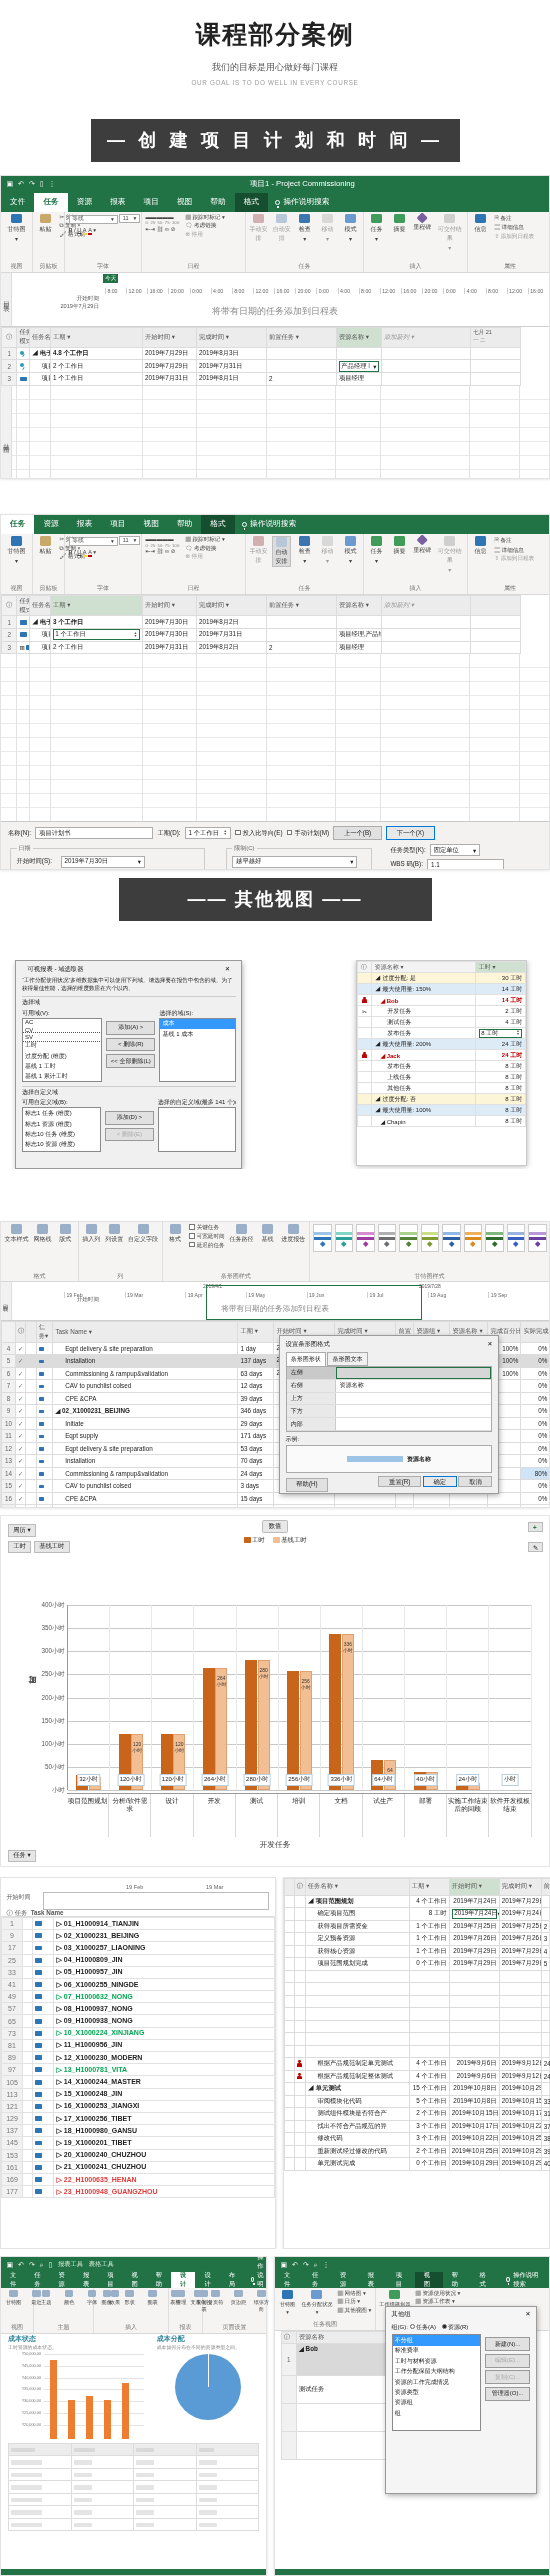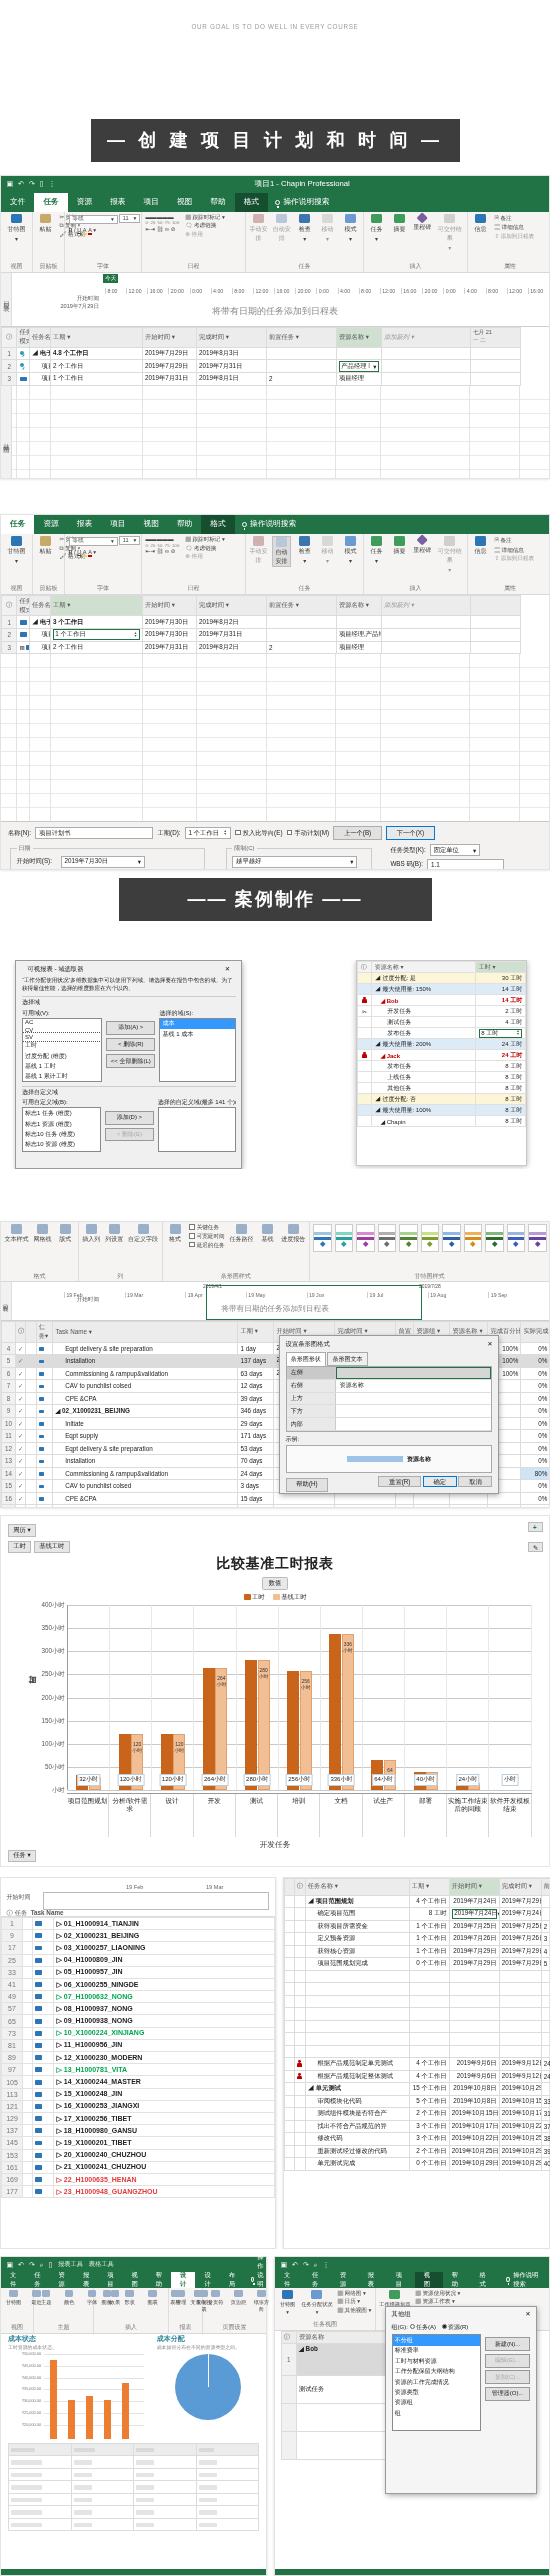--- a/index.html
+++ b/index.html
@@ -126,34 +126,36 @@
 .pie:after{content:"";position:absolute;left:50%;top:0;width:0.7px;height:33px;background:#fff}
 .ph{background:#d9d9d9;border-radius:0.7px;display:inline-block;height:4.2px}
 .statusbar{position:absolute;left:0;right:0;bottom:0;height:6.3px;background:#217346}
 .radio{display:inline-block;width:4.9px;height:4.9px;border:0.7px solid #666;border-radius:50%;margin-right:1.4px;vertical-align:-0.7px}
 .radio.onr{background:radial-gradient(circle at center,#222 0 1.4px,#fff 1.7px)}
 </style>
 </head>
 <body>
 
 <div class="page-head sec">
+  <h1>课程部分案例</h1>
+  <div class="sub">我们的目标是用心做好每门课程</div>
   <div class="sub-en">OUR GOAL IS TO DO WELL IN EVERY COURSE</div>
 </div>
 <div class="banner sec">— 创 建 项 目 计 划 和 时 间 —</div>
 
 <div class="sec shot" id="shotA" style="margin-top:12.5px;height:304px">
   <div class="titlebar">
     <span class="qat">
         <span>▣</span>
         <span>↶</span>
         <span>↷</span>
         <span>▯</span>
         <span>⋮</span>
       </span>
-    <span class="wintitle">项目1 - Chapin Professional</span>
+    <span class="wintitle">项目1 - Project Commissioning</span>
   </div>
   <div class="tabs" id="tabsA">
       <span class="tab  ">文件</span>
       <span class="tab on ">任务</span>
       <span class="tab  ">资源</span>
       <span class="tab  ">报表</span>
       <span class="tab  ">项目</span>
       <span class="tab  ">视图</span>
       <span class="tab  ">帮助</span>
       <span class="tab  dark">格式</span>
@@ -660,21 +662,21 @@
           <span>WBS 码(B):</span>
           <span class="fin" style="width:77px">
               <span>1.1</span>
             </span>
         </div>
       </div>
     </div>
   </div>
 </div>
 
-<div class="banner small sec" style="margin-top:8.4px;letter-spacing:2.1px">—— 案例制作 ——</div>
+<div class="banner small sec" style="margin-top:8.4px;letter-spacing:2.1px">—— 其他视图 ——</div>
 
 <div class="sec" style="margin-top:39px;height:209px">
   <div style="position:absolute;left:28px;top:63px;width:63px;height:63px;border-radius:50%;background:#5b9bd5;opacity:.55"></div>
   <div class="dlg" style="left:15.3px;top:0;width:227px;height:209px;padding:0 5.6px">
     <div class="dtitle">
         <span>可视报表 - 域选取器</span>
         <span>✕</span>
       </div>
     <div style="font-size:5.6px;line-height:1.4">“工作分配使用状况”多维数据集中可以使用下列域。请选择要在报告中包含的域。为了获得最佳性能，选择的维度数应在六个以内。</div>
     <div style="border-top:0.7px solid #ccc;margin-top:2.8px;padding-top:1.4px;font-size:6px">选择域</div>
@@ -1264,21 +1266,20 @@
 <div class="sec chartwrap" style="margin-top:7px">
   <div style="position:absolute;left:7px;top:5.6px"><span class="minibtn"><span>周历</span> ▾</span></div>
   <div style="position:absolute;left:7px;top:22px">
     <span class="minibtn">工时</span>
     <span class="minibtn">基线工时</span>
   </div>
   <div style="position:absolute;right:5.6px;top:5.6px;display:flex;flex-direction:column;gap:9.7px">
     <span class="minibtn" style="color:#217346;font-weight:bold">+</span>
     <span class="minibtn">✎</span>
   </div>
-  <div class="ctitle" style="margin-top:39px">比较基准工时报表</div>
   <div class="legend">
     <span class="legendbox">数值</span>
     <span id="legendItems"><span style="margin:0 4.2px"><span class="chip" style="background:#c8651b"></span>工时</span><span style="margin:0 4.2px"><span class="chip" style="background:#f2be93"></span>基线工时</span></span>
   </div>
   <div class="ylabelv">工时</div>
   <div class="plot" id="mainPlot">
       <div class="gl" style="top:185px"></div>
       <span class="ytick" style="top:185px">小时</span>
       <div class="gl" style="top:162px"></div>
       <span class="ytick" style="top:162px">50小时</span>

